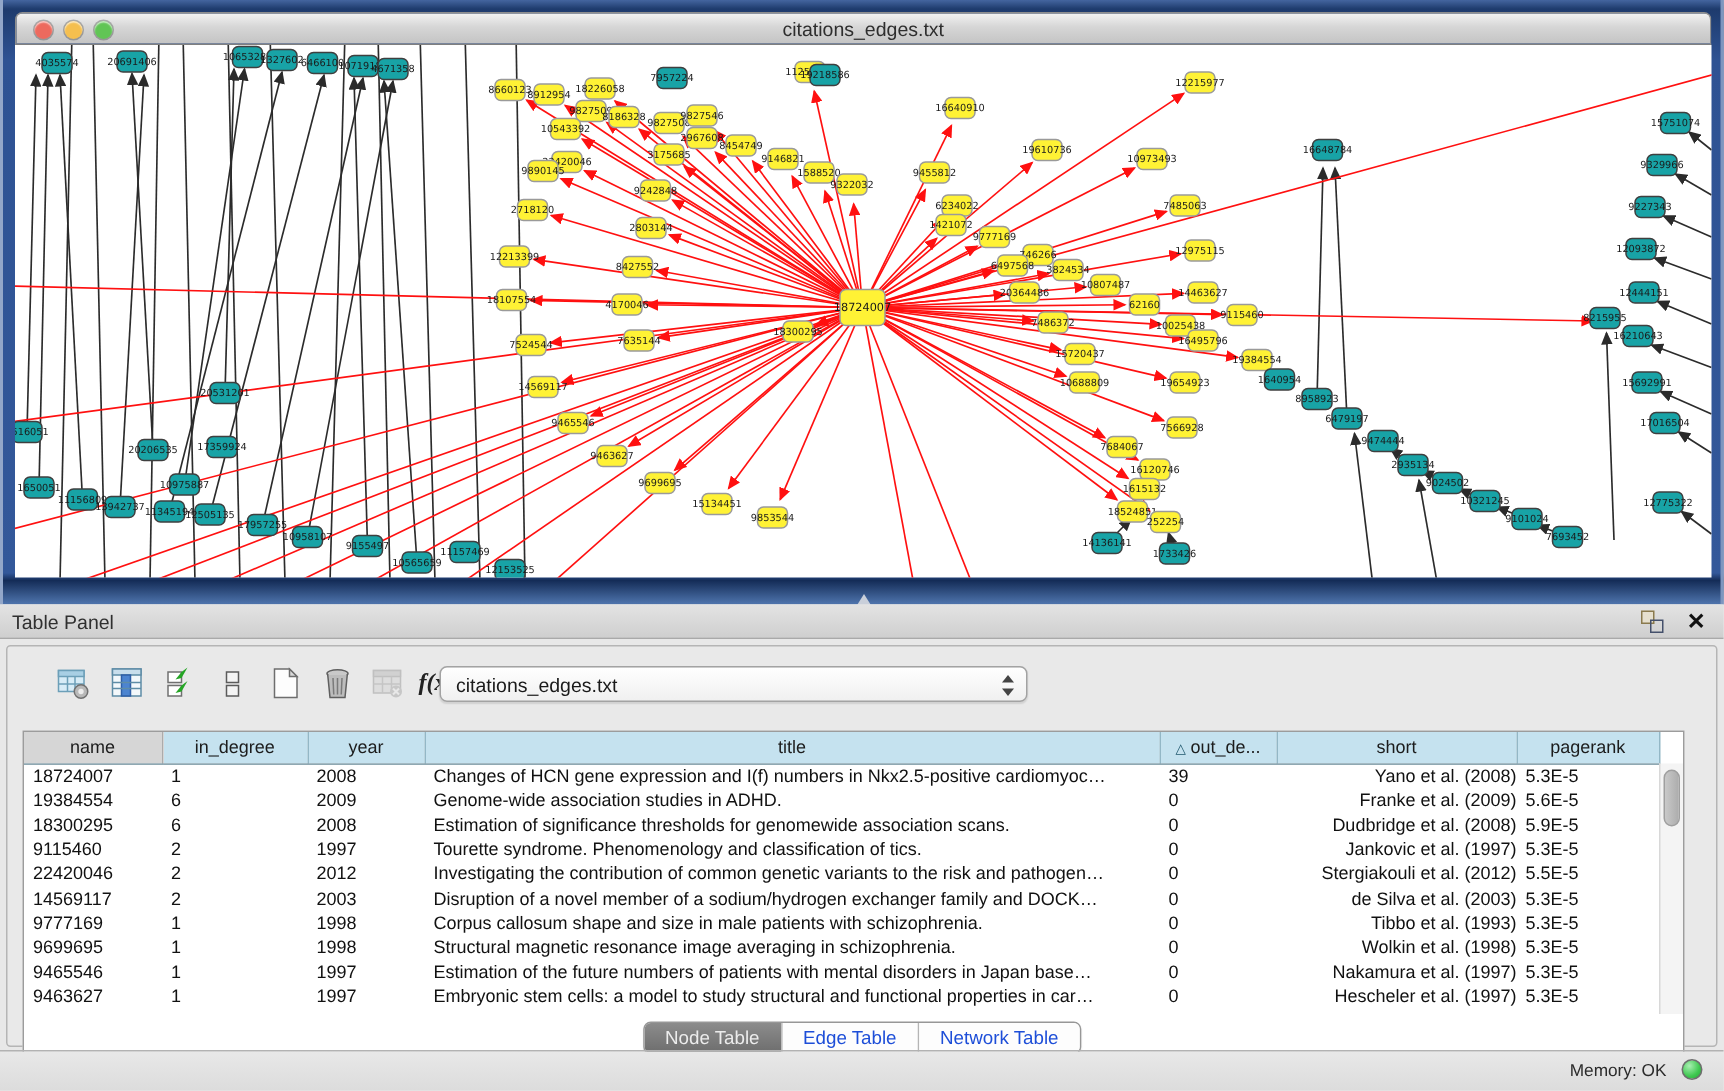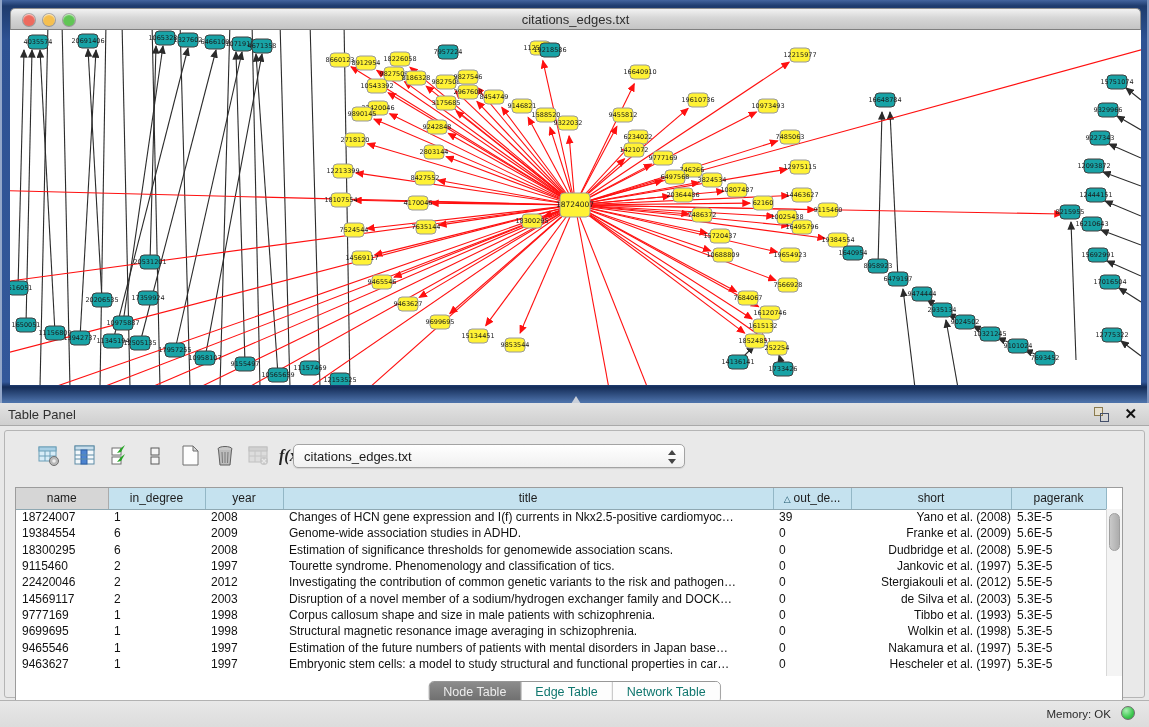--- a/index.html
+++ b/index.html
@@ -67,21 +67,21 @@
   .sort-tri { font-size:9px; color:#20586E; margin-right:3px; }
   #vscroll { position:absolute; right:0; top:21px; width:16px; height:167px;
     background:#F4F4F4; border-left:1px solid #D8D8D8; }
   #vthumb { position:absolute; left:2px; top:4px; width:11px; height:38px; border-radius:6px;
     background:linear-gradient(90deg,#C9C9C9,#ADADAD); border:1px solid #9F9F9F; }
 
   
   #tabs { position:absolute; left:50%; transform:translateX(-50%); top:250px; height:22px;
     display:flex; border:1px solid #979797; border-radius:5px; overflow:hidden;
     background:#FFFFFF; box-shadow:0 1px 1px rgba(0,0,0,.08); }
-  .tab { padding:0 14px; font-size:12.5px; line-height:21px; color:#0f766e;
+  .tab { padding:0 14px; font-size:12.5px; line-height:21px; color:#1d4ed8;
     border-right:1px solid #B5B5B5; background:#FDFDFD; }
   .tab:last-child { border-right:none; }
   .tab.active { background:linear-gradient(180deg,#8C8C8C,#6D6D6D); color:#ECECEC; }
 
   
   #statusbar { position:absolute; left:0; top:700px; width:1149px; height:27px;
     background:linear-gradient(180deg,#E8E8E8,#DCDCDC); border-top:1px solid #B2B2B2; }
   #memory-label { position:absolute; right:38px; top:7px; font-size:11.5px; color:#2B2B2B; }
   #memory-dot { position:absolute; right:14px; top:5px; width:14px; height:14px; border-radius:50%;
     background:radial-gradient(circle at 35% 30%,#8FE79B,#3DC84F 60%,#2BA33C);
@@ -786,21 +786,21 @@
               <th><span class="sort-tri">△</span>out_de...</th>
               <th>short</th>
               <th>pagerank</th>
             </tr>
           </thead>
         <tbody id="grid-body">
             <tr>
               <td>18724007</td>
               <td>1</td>
               <td>2008</td>
-              <td>Changes of HCN gene expression and I(f) currents in Nkx2.5-positive cardiomyoc…</td>
+              <td>Changes of HCN gene expression and I(f) numbers in Nkx2.5-positive cardiomyoc…</td>
               <td>39</td>
               <td class="center">Yano et al. (2008)</td>
               <td>5.3E-5</td>
             </tr>
             <tr>
               <td>19384554</td>
               <td>6</td>
               <td>2009</td>
               <td>Genome-wide association studies in ADHD.</td>
               <td>0</td>

